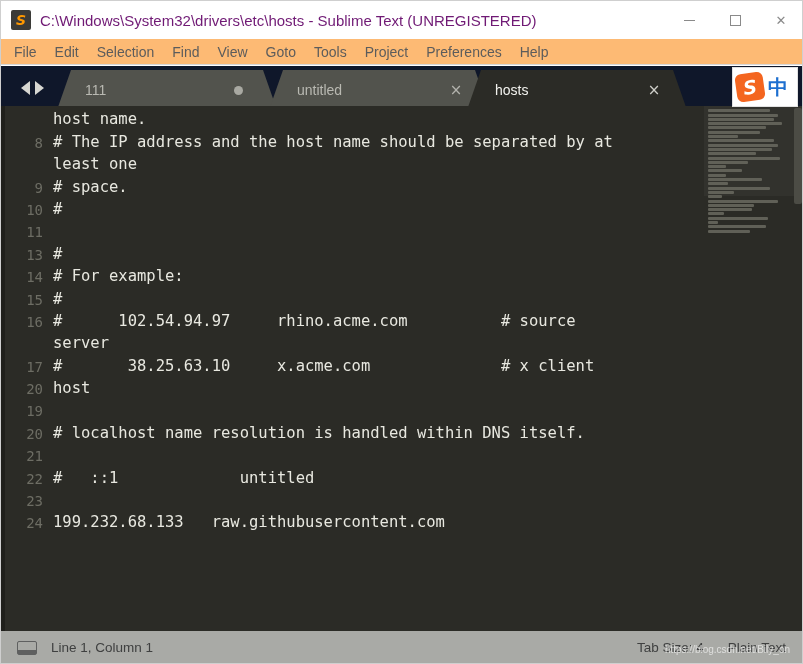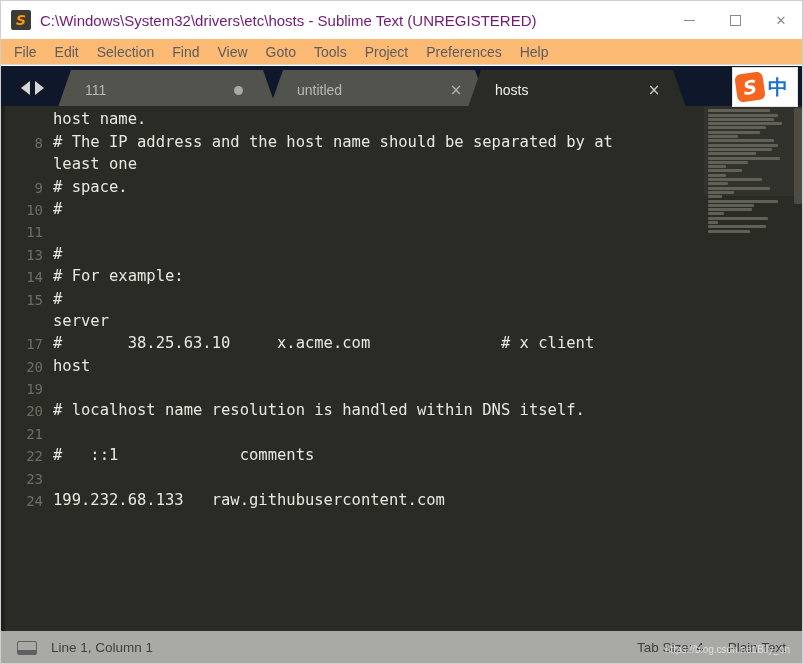--- a/index.html
+++ b/index.html
@@ -215,27 +215,28 @@
     <div class="code" id="code-lines">
         <div class="row"><div class="ln"></div><div class="src">host name.</div></div>
         <div class="row"><div class="ln">8</div><div class="src"># The IP address and the host name should be separated by at</div></div>
         <div class="row"><div class="ln"></div><div class="src">least one</div></div>
         <div class="row"><div class="ln">9</div><div class="src"># space.</div></div>
         <div class="row"><div class="ln">10</div><div class="src">#</div></div>
         <div class="row"><div class="ln">11</div></div>
         <div class="row"><div class="ln">13</div><div class="src">#</div></div>
         <div class="row"><div class="ln">14</div><div class="src"># For example:</div></div>
         <div class="row"><div class="ln">15</div><div class="src">#</div></div>
+        <div class="row"><div class="ln">16</div><div class="src">#      102.54.94.97     rhino.acme.com          # source</div></div>
         <div class="row"><div class="ln"></div><div class="src">server</div></div>
         <div class="row"><div class="ln">17</div><div class="src">#       38.25.63.10     x.acme.com              # x client</div></div>
         <div class="row"><div class="ln">20</div><div class="src">host</div></div>
         <div class="row"><div class="ln">19</div><div class="src"></div></div>
         <div class="row"><div class="ln">20</div><div class="src"># localhost name resolution is handled within DNS itself.</div></div>
         <div class="row"><div class="ln">21</div></div>
-        <div class="row"><div class="ln">22</div><div class="src">#   ::1             comments</div></div>
+        <div class="row"><div class="ln">22</div><div class="src">#   ::1             untitled</div></div>
         <div class="row"><div class="ln">23</div><div class="src"></div></div>
         <div class="row"><div class="ln">24</div><div class="src">199.232.68.133   raw.githubusercontent.com</div></div>
       </div>
     <div class="minimap">
       <div class="mm-shade"></div>
       <div id="mm-lines">
           <div class="mm-line" style="width: 62px;"></div>
           <div class="mm-line" style="width: 70px;"></div>
           <div class="mm-line" style="width: 66px;"></div>
           <div class="mm-line" style="width: 74px;"></div>

